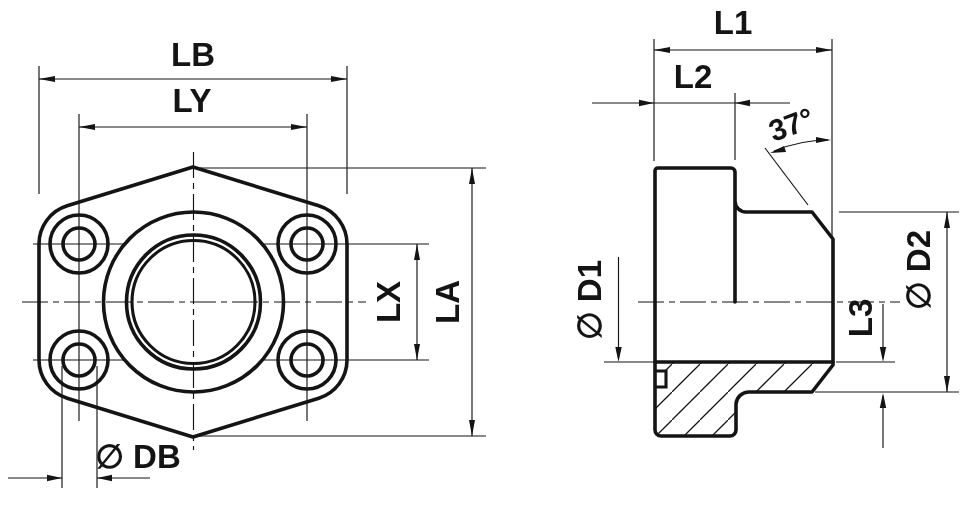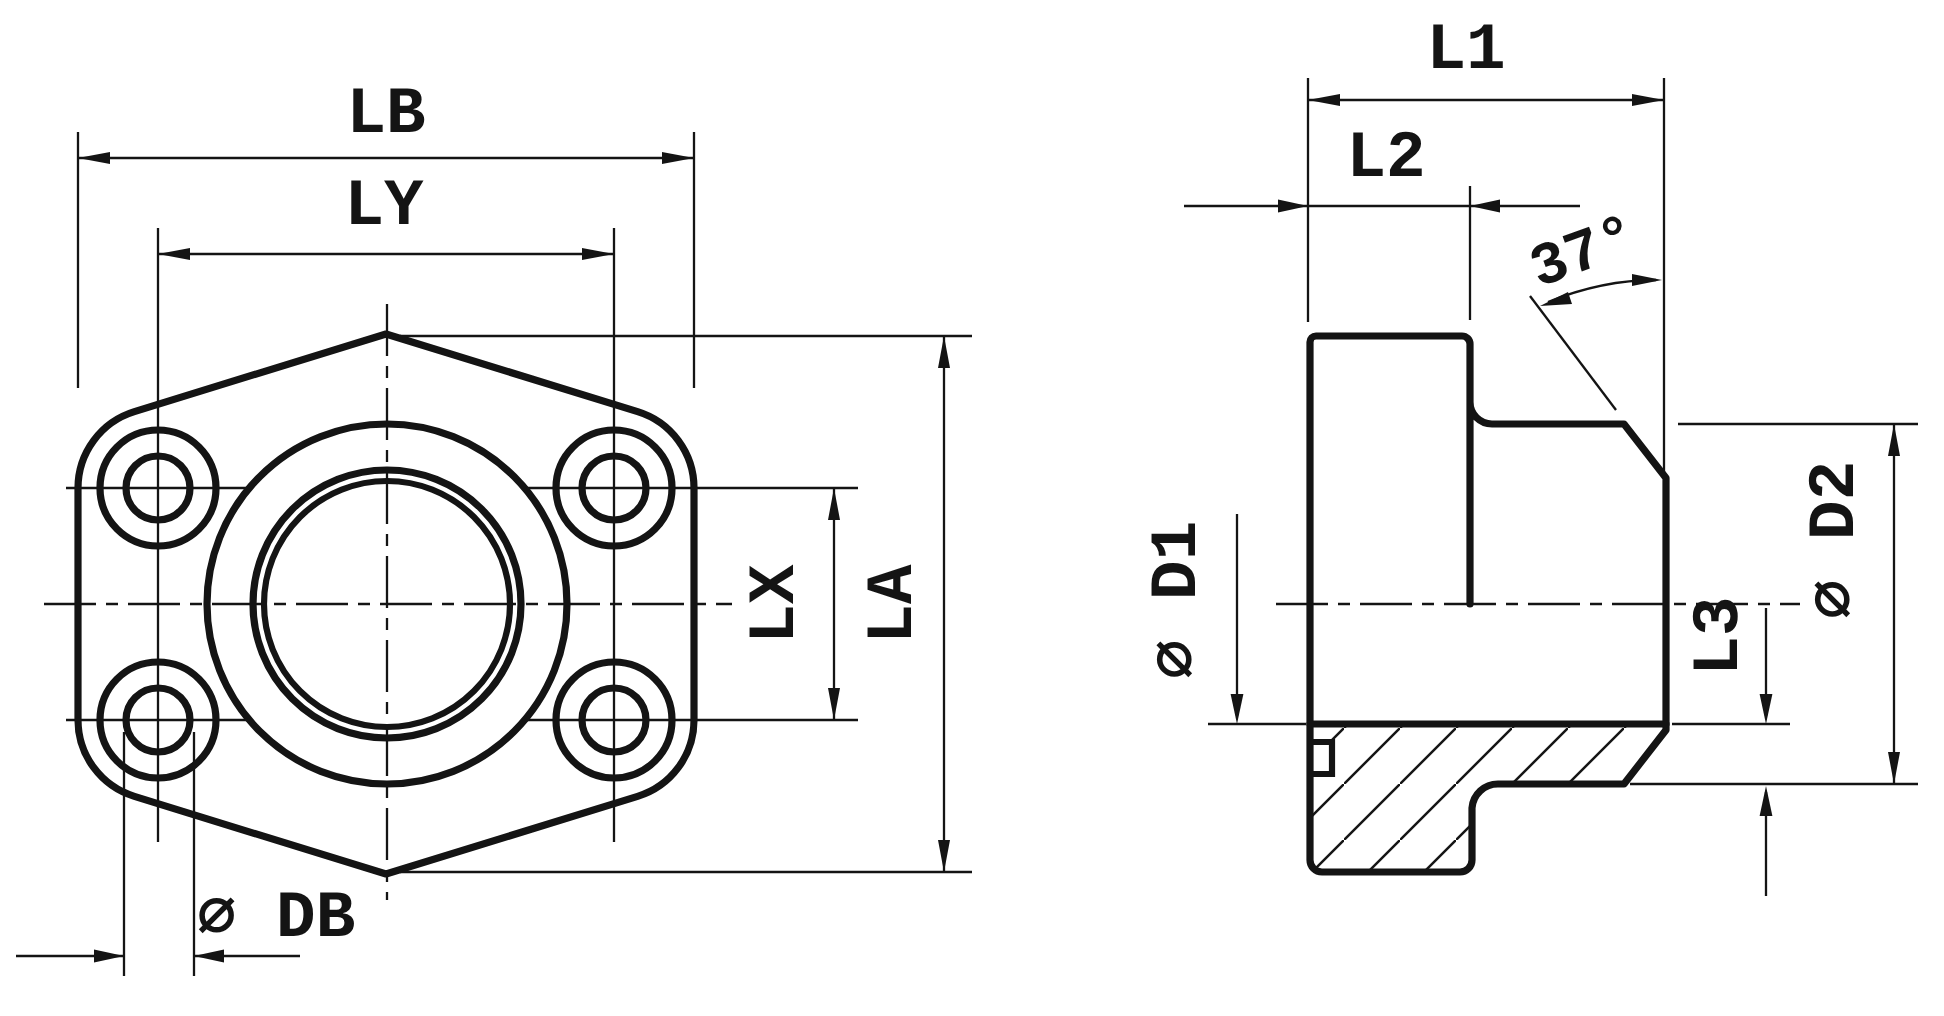--- a/index.html
+++ b/index.html
@@ -1,17 +1,17 @@
 <!DOCTYPE html>
 <html style="--ink: #141414;"><head>
 <meta charset="utf-8">
 <style>
   html,body{margin:0;padding:0;background:#888;}
   .stage{width:972px;height:508px;background:#fff;position:relative;overflow:hidden;
-         font-family:Liberation Mono, monospace;}
+         font-family:Liberation Sans, sans-serif;}
   svg{display:block;}
   .thick{fill:none;stroke:var(--ink);stroke-width:3.6;stroke-linecap:round;stroke-linejoin:round;}
   .med{fill:none;stroke:var(--ink);stroke-width:3.1;}
   .thin{fill:none;stroke:var(--ink);stroke-width:1.15;stroke-linecap:butt;}
   .cl{fill:none;stroke:var(--ink);stroke-width:1.15;stroke-dasharray:26 5 6 5;}
   .dim{fill:none;stroke:var(--ink);stroke-width:1.15;marker-start:url(#arr);marker-end:url(#arr);}
   .tri{fill:var(--ink);stroke:none;}
   .lbl{font-weight:700;font-size:33px;fill:var(--ink);}
   .lbl.sm{font-size:30px;}
 </style>

